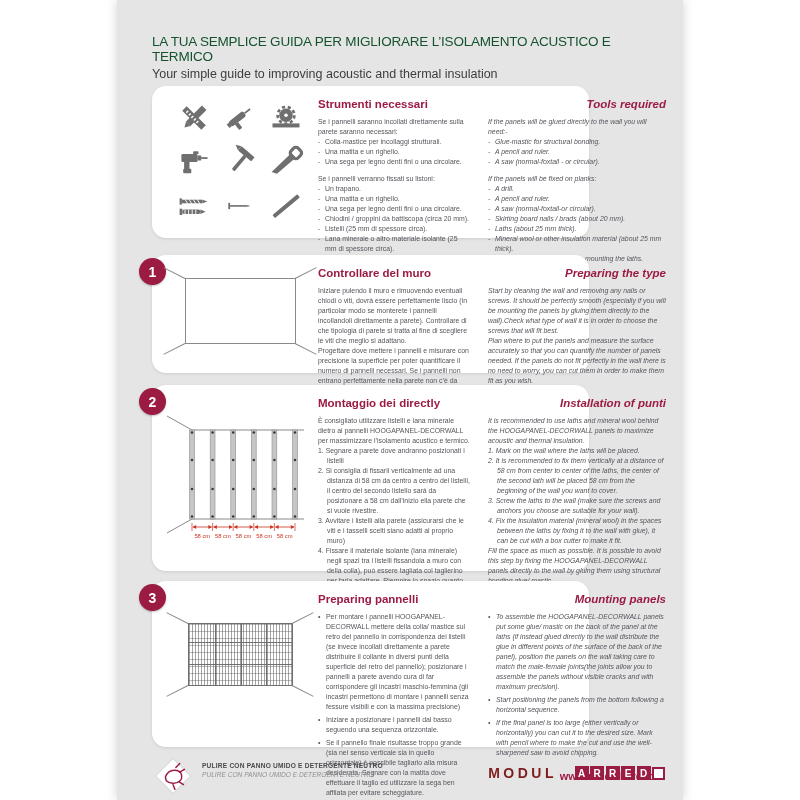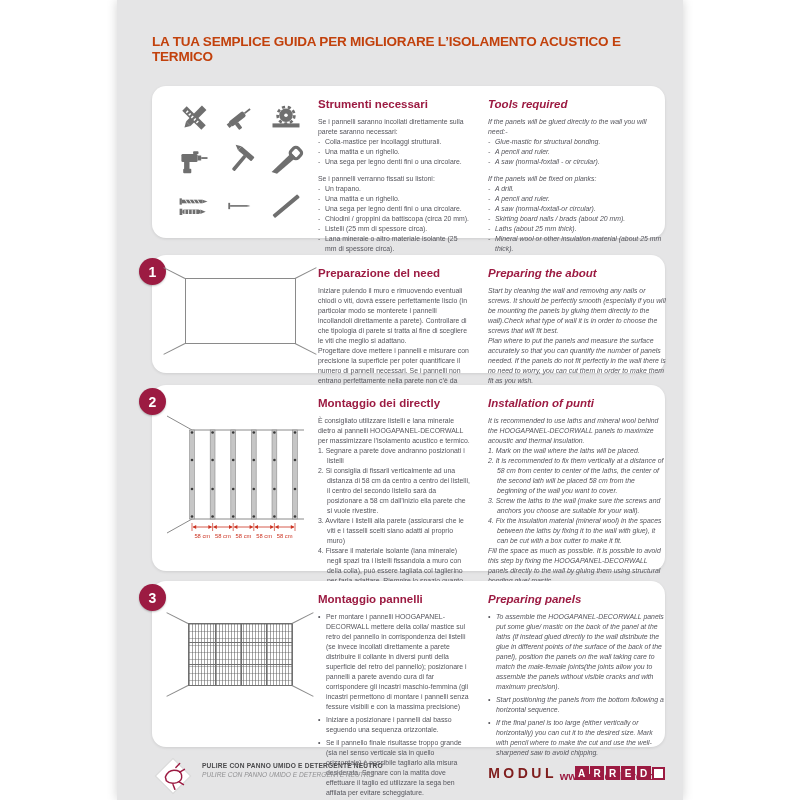--- a/index.html
+++ b/index.html
@@ -1,37 +1,37 @@
 <!DOCTYPE html>
 <html><head>
 <meta charset="utf-8">
 <style>
   html,body{margin:0;padding:0;background:#ffffff;width:800px;height:800px;overflow:hidden;
     font-family:"Liberation Sans", sans-serif;}
   .page{position:absolute;left:117px;top:0;width:566px;height:800px;background:#e5e5e6;
     box-shadow:0 0 10px rgba(0,0,0,.18);}
   
   .hdr{position:absolute;left:35px;top:34px;width:515px;}
-  .title{color:#c2410c;font-weight:bold;font-size:13.5px;letter-spacing:-0.2px;}
+  .title{color:#14532d;font-weight:normal;font-size:13.5px;letter-spacing:-0.2px;}
   .subtitle{color:#3d3d3f;font-size:12.5px;margin-top:3px;}
   
-  .card{position:absolute;left:35px;width:513px;background:#fff;border-radius:14px;
+  .card{position:absolute;left:35px;width:437px;background:#fff;border-radius:14px;
     box-shadow:0 1px 3px rgba(0,0,0,.10);}
   .card-tools{top:86px;height:152px;}
   .card-s1{top:255px;height:118px;}
   .card-s2{top:385px;height:186px;}
   .card-s3{top:581px;height:166px;}
   .step-num{position:absolute;left:-13px;top:3px;width:27px;height:27px;border-radius:50%;
     background:#9c1b42;color:#fff;font-weight:bold;font-size:14px;display:flex;
     align-items:center;justify-content:center;box-shadow:0 1px 2px rgba(0,0,0,.25);}
   .col{position:absolute;top:12px;}
   .col-it{left:166px;width:152px;}
   .col-en{left:336px;width:178px;font-style:italic;}
   .h-sec{color:#9c1b42;font-weight:bold;font-size:11.5px;margin:0 0 7px 0;}
-  .col-en .h-sec{font-style:italic;}
+  .col-en .h-sec{font-style:italic;text-align:right;}
   .txt{font-size:6.9px;line-height:1.45;color:#55555c;}
   .spacer{height:7px;}
   .dash{padding-left:7px;position:relative;}
   .dash::before{content:"-";position:absolute;left:0;top:0;}
   .numd{padding-left:9px;text-indent:-9px;}
   .bull{padding-left:8px;position:relative;margin-bottom:3px;}
   .bull::before{content:"\2022";position:absolute;left:0;top:0;}
   .para{margin:0;}
   
   .tools-icons{position:absolute;left:22px;top:12px;display:grid;
@@ -73,20 +73,21 @@
     display:flex;align-items:center;justify-content:center;margin-left:1.5px;}
   .lbox-outline{width:9px;height:9px;background:#fff;border:2.5px solid #9c1b42;color:transparent;}
 </style>
 </head>
 <body>
 
 <div class="page">
 
   <div class="hdr">
     <div class="title">LA TUA SEMPLICE GUIDA PER MIGLIORARE L’ISOLAMENTO ACUSTICO E TERMICO</div>
+    <div class="subtitle">Your simple guide to improving acoustic and thermal insulation</div>
   </div>
 
   <section class="card card-tools">
     <div class="tools-icons">
       <span class="ticon">
         <svg viewBox="0 0 40 40">
             <g transform="rotate(45 20 20)">
               <rect x="16.5" y="4" width="7" height="25"></rect>
               <polygon points="16.5,29 23.5,29 20,35"></polygon>
             </g>
@@ -223,28 +224,28 @@
   <section class="card card-s1">
     <div class="step-num">1</div>
     <div class="wall-wrap">
       <div class="wall-rect"></div>
       <div class="diag d-tl"></div>
       <div class="diag d-tr"></div>
       <div class="diag d-bl"></div>
       <div class="diag d-br"></div>
     </div>
     <div class="col col-it">
-      <h3 class="h-sec">Preparazione del need</h3>
+      <h3 class="h-sec">Controllare del muro</h3>
       <div class="txt">
           <div class="para">Iniziare pulendo il muro e rimuovendo eventuali chiodi o viti, dovrà essere perfettamente liscio (in particolar modo se monterete i pannelli incollandoli direttamente a parete). Controllare di che tipologia di parete si tratta al fine di scegliere le viti che meglio si adattano.</div>
           <div class="para">Progettare dove mettere i pannelli e misurare con precisione la superficie per poter quantificare il numero di pannelli necessari. Se i pannelli non entrano perfettamente nella parete non c’è da preoccuparsi, è possibile tagliarli al fine di farli combaciare come si desidera.</div>
         </div>
     </div>
     <div class="col col-en">
-      <h3 class="h-sec">Preparing the about</h3>
+      <h3 class="h-sec">Preparing the type</h3>
       <div class="txt">
           <div class="para">Start by cleaning the wall and removing any nails or screws. It should be perfectly smooth (especially if you will be mounting the panels by gluing them directly to the wall).Check what type of wall it is in order to choose the screws that will fit best.</div>
           <div class="para">Plan where to put the panels and measure the surface accurately so that you can quantify the number of panels needed. If the panels do not fit perfectly in the wall there is no need to worry, you can cut them in order to make them fit as you wish.</div>
         </div>
     </div>
   </section>
 
   <section class="card card-s2">
     <div class="step-num">2</div>
     <svg class="laths-svg" width="150" height="150" viewBox="0 0 150 150">
@@ -346,29 +347,29 @@
         <div class="vjoint" style="left:75%"></div>
         <div class="hjoint" style="top:30%"></div>
         <div class="hjoint" style="top:65%"></div>
       </div>
       <div class="diag gd-tl"></div>
       <div class="diag gd-tr"></div>
       <div class="diag gd-bl"></div>
       <div class="diag gd-br"></div>
     </div>
     <div class="col col-it">
-      <h3 class="h-sec">Montaggio pannelli</h3>
+      <h3 class="h-sec">Preparing pannelli</h3>
       <div class="txt">
           <div class="bull">Per montare i pannelli HOOGAPANEL-DECORWALL mettere della colla/ mastice sul retro del pannello in corrispondenza dei listelli (se invece incollati direttamente a parete distribuire il collante in diversi punti della superficie del retro del pannello); posizionare i pannelli a parete avendo cura di far corrispondere gli incastri maschio-femmina (gli incastri permettono di montare i pannelli senza fessure visibili e con la massima precisione)</div>
           <div class="bull">Iniziare a posizionare i pannelli dal basso seguendo una sequenza orizzontale.</div>
           <div class="bull">Se il pannello finale risultasse troppo grande (sia nel senso verticale sia in quello orizzontale) è possibile tagliarlo alla misura desiderata. Segnare con la matita dove effettuare il taglio ed utilizzare la sega ben affilata per evitare scheggiature.</div>
         </div>
     </div>
     <div class="col col-en">
-      <h3 class="h-sec">Preparing panels</h3>
+      <h3 class="h-sec">Mounting panels</h3>
       <div class="txt">
           <div class="bull">To assemble the HOOGAPANEL-DECORWALL panels put some glue/ mastic on the back of the panel at the laths (if instead glued directly to the wall distribute the glue in different points of the surface of the back of the panel), position the panels on the wall taking care to match the male-female joints(the joints allow you to assemble the panels without visible cracks and with maximum precision).</div>
           <div class="bull">Start positioning the panels from the bottom following a horizontal sequence.</div>
           <div class="bull">If the final panel is too large (either vertically or horizontally) you can cut it to the desired size. Mark with pencil where to make the cut and use the well-sharpened saw to avoid chipping.</div>
         </div>
     </div>
   </section>
 
   <div class="footer">
     <span class="clean-icon">

